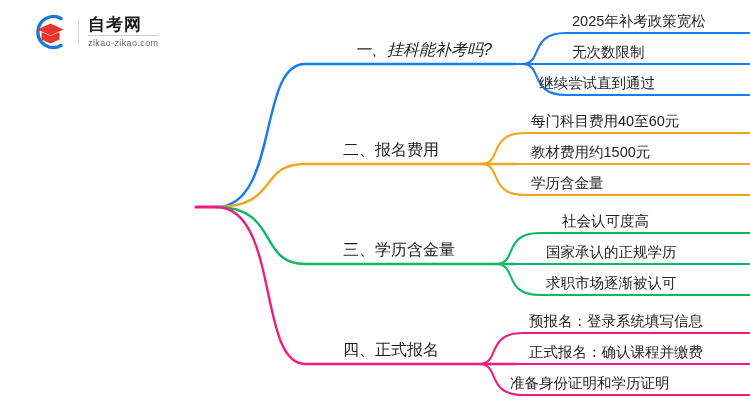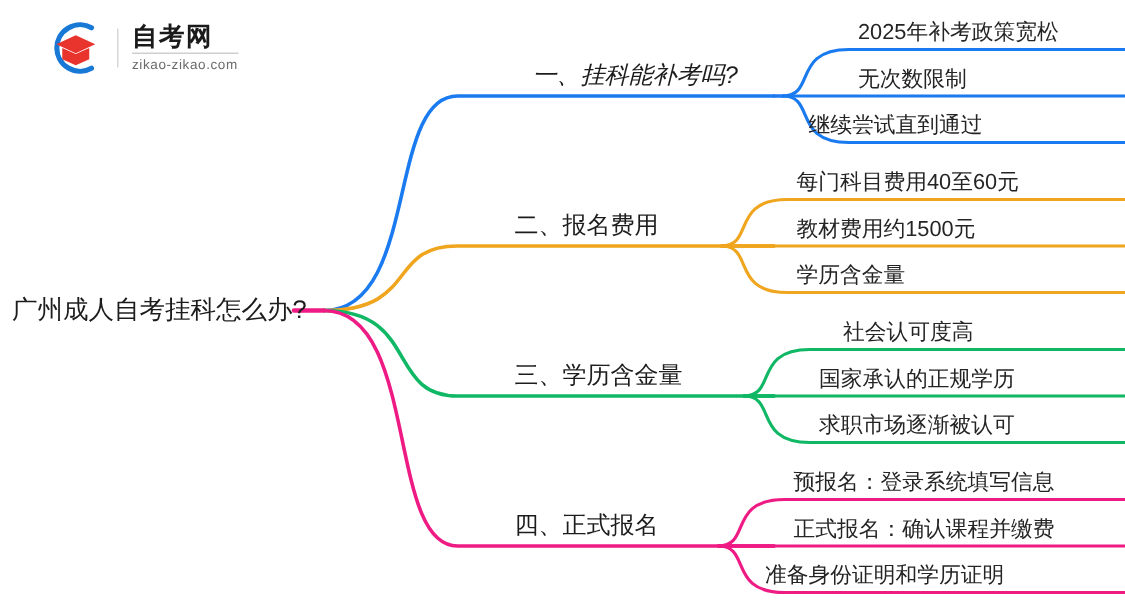--- a/index.html
+++ b/index.html
@@ -132,21 +132,20 @@
       <path d="M 496 264 C 518 264, 502 264, 540 264 L 750 264" fill="none" stroke="#10b765" stroke-width="2.1" stroke-linecap="round"></path>
       <path d="M 496 264 C 518 264, 502 295, 540 295 L 750 295" fill="none" stroke="#10b765" stroke-width="2.1" stroke-linecap="round"></path>
       <path d="M 216 207 C 279.5 207, 257.5 364, 305 364 L 516 364" fill="none" stroke="#ef1b84" stroke-width="2.4" stroke-linecap="round"></path>
       <path d="M 516 364 L 479 364" fill="none" stroke="#ef1b84" stroke-width="2.2" stroke-linecap="round"></path>
       <path d="M 479 364 C 501 364, 485 333, 523 333 L 750 333" fill="none" stroke="#ef1b84" stroke-width="2.1" stroke-linecap="round"></path>
       <path d="M 479 364 C 501 364, 485 364, 523 364 L 750 364" fill="none" stroke="#ef1b84" stroke-width="2.1" stroke-linecap="round"></path>
       <path d="M 479 364 C 501 364, 485 395, 523 395 L 750 395" fill="none" stroke="#ef1b84" stroke-width="2.1" stroke-linecap="round"></path>
       <path d="M 196 207 L 216 207" fill="none" stroke="#ef1b84" stroke-width="3" stroke-linecap="round"></path>
     </svg>
 
-  <div class="node-text root-node">广州成人自考挂科怎么办?</div>
 
   <div id="node-layer">
       <div class="node-text branch-node" style="left: 355px; top: 40px; font-style: italic;">一、挂科能补考吗?</div>
       <div class="node-text leaf-node" style="left: 572px; top: 12px;">2025年补考政策宽松</div>
       <div class="node-text leaf-node" style="left: 572px; top: 43px;">无次数限制</div>
       <div class="node-text leaf-node" style="left: 539px; top: 74px;">继续尝试直到通过</div>
       <div class="node-text branch-node" style="left: 343px; top: 140px; text-align: right;">二、报名费用</div>
       <div class="node-text leaf-node" style="left: 531px; top: 112px;">每门科目费用40至60元</div>
       <div class="node-text leaf-node" style="left: 531px; top: 143px;">教材费用约1500元</div>
       <div class="node-text leaf-node" style="left: 531px; top: 174px;">学历含金量</div>

